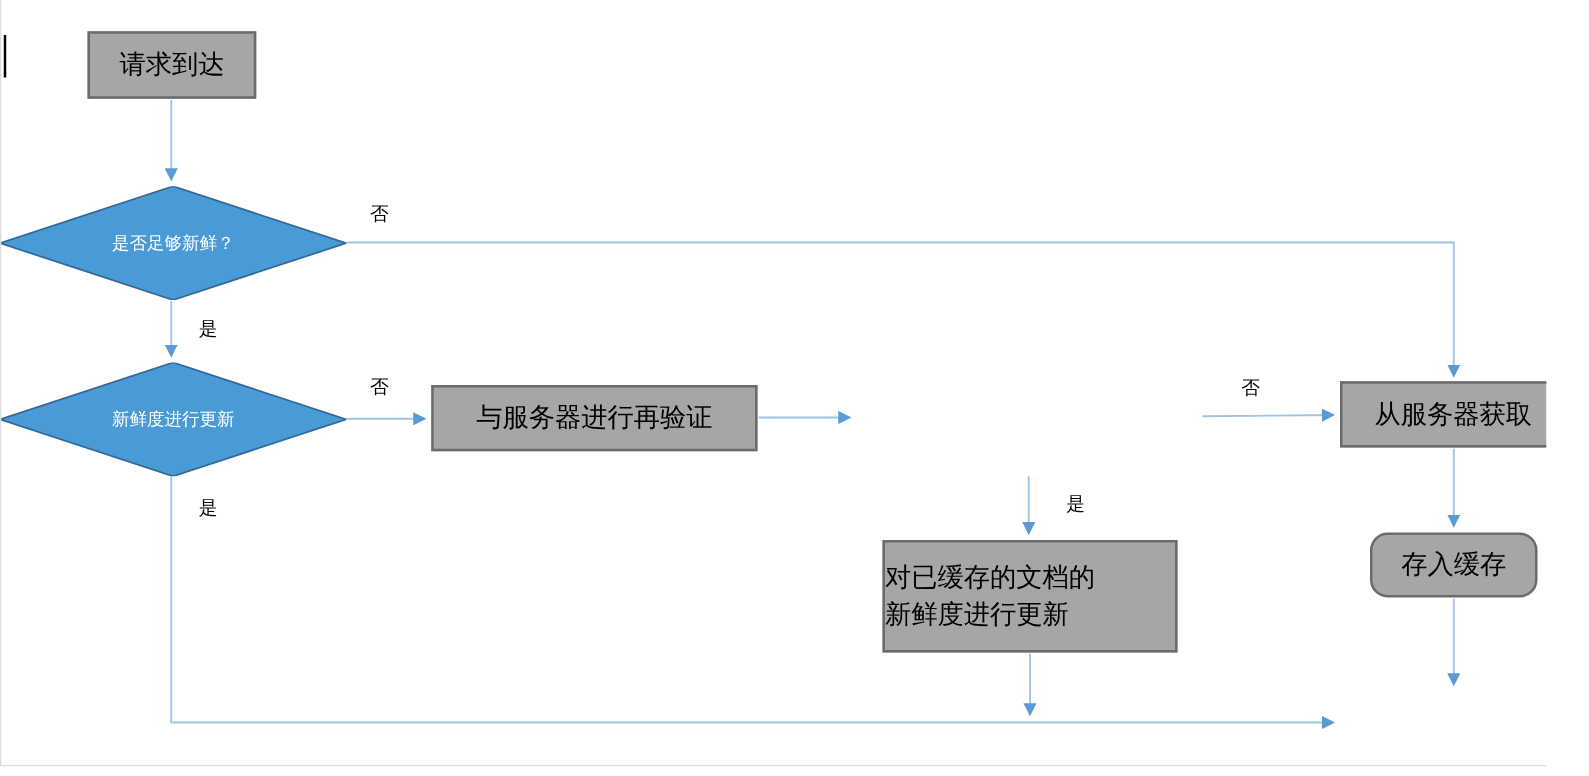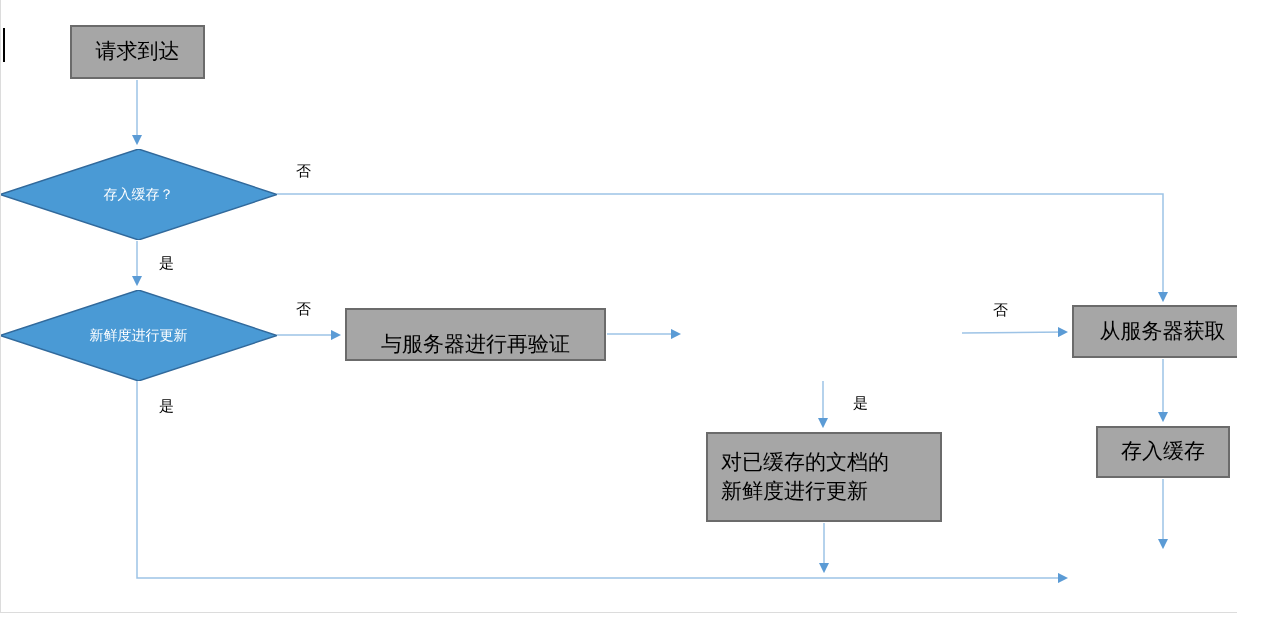--- a/index.html
+++ b/index.html
@@ -38,21 +38,20 @@
     background: var(--process-fill, #a6a6a6);
     border: 2px solid var(--process-border, #686868);
     color: var(--process-text, #000);
     font-size: 21px;
     text-align: center;
     line-height: 1.4;
   }
   .process.left-align {
     justify-content: flex-start;
     text-align: left;
-    padding-left: 13px;
   }
   .pre-line { white-space: pre-line; }
   .decision {
     color: var(--decision-text, #fff);
     font-size: 14px;
   }
   .decision .dshape-svg {
     position: absolute;
     left: 0; top: 0;
     width: 100%; height: 100%;
@@ -101,43 +100,43 @@
     <polyline class="edge" points="1163,359 1163,420"></polyline>
     <polyline class="edge" points="1163,479 1163,547"></polyline>
     <polyline class="edge" points="137,381 137,578 1066,578"></polyline>
     <polyline class="edge" points="824,523 824,571"></polyline>
   </svg>
 
   <div class="node process" style="left:70px; top:25px; width:135px; height:54px;">
     <span>请求到达</span>
   </div>
 
-  <div class="node process" style="left:345px; top:308px; width:261px; height:53px;align-items:flex-end;">
+  <div class="node process" style="left:345px; top:308px; width:261px; height:53px;">
     <span>与服务器进行再验证</span>
   </div>
 
   <div class="node process" style="left:1072px; top:305px; width:181px; height:53px;justify-content:center;">
     <span>从服务器获取</span>
   </div>
 
   <div class="node process left-align" style="left:706px; top:432px; width:236px; height:90px;">
     <span class="pre-line">对已缓存的文档的
 新鲜度进行更新</span>
   </div>
 
-  <div class="node process" style="left:1096px; top:426px; width:134px; height:52px;">
+  <div class="node process" style="left:1096px; top:426px; width:134px; height:52px;border-radius:14px;">
     <span>存入缓存</span>
   </div>
 
 
   <div class="node decision" style="left:0px; top:149px; width:277px; height:91px;">
     <svg class="dshape-svg" viewBox="0 0 100 100" preserveAspectRatio="none" xmlns="http://www.w3.org/2000/svg">
       <polygon class="dshape" points="50,0 100,50 50,100 0,50"></polygon>
     </svg>
-    <span class="dlabel">存入缓存？</span>
+    <span class="dlabel">是否足够新鲜？</span>
   </div>
 
   <div class="node decision" style="left:0px; top:290px; width:277px; height:91px;">
     <svg class="dshape-svg" viewBox="0 0 100 100" preserveAspectRatio="none" xmlns="http://www.w3.org/2000/svg">
       <polygon class="dshape" points="50,0 100,50 50,100 0,50"></polygon>
     </svg>
     <span class="dlabel">新鲜度进行更新</span>
   </div>
 
 

